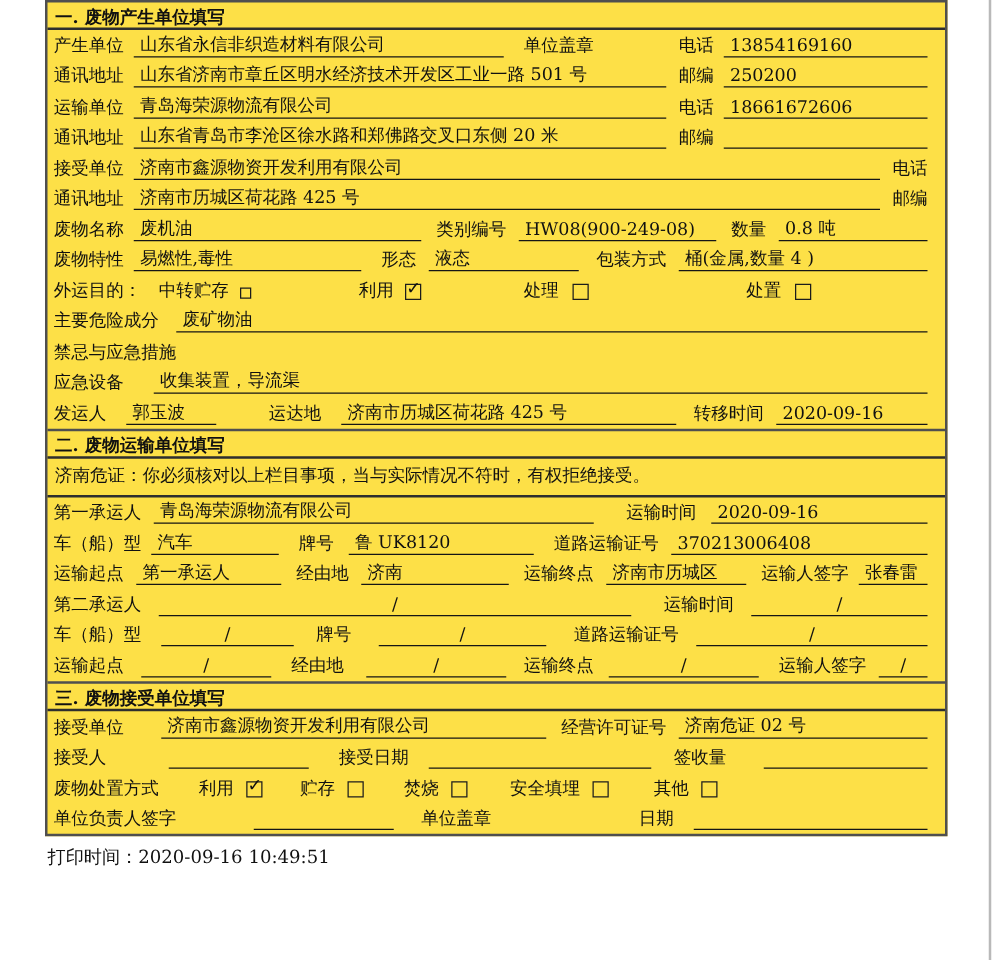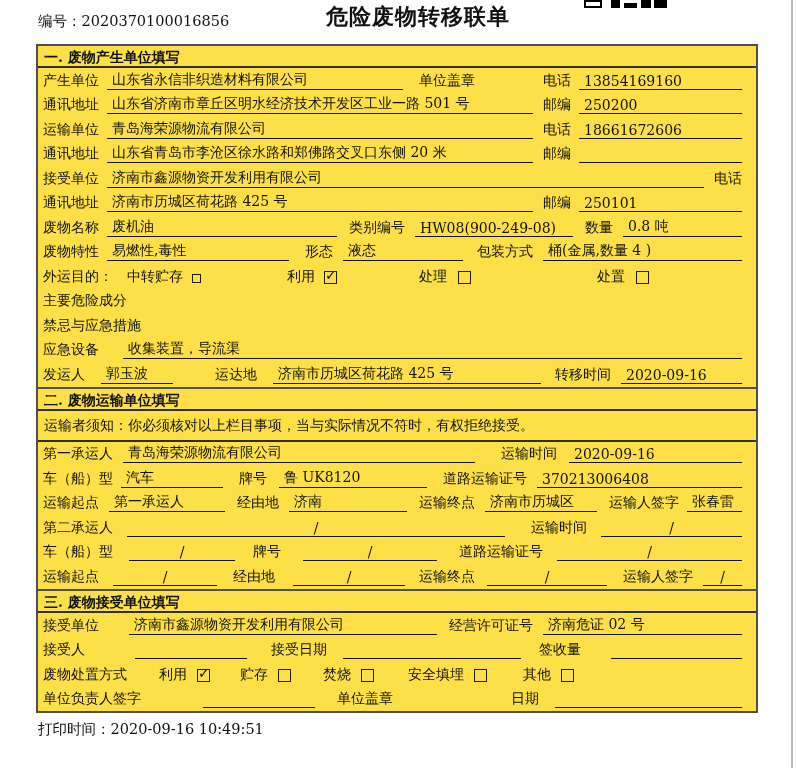--- a/index.html
+++ b/index.html
@@ -38,33 +38,20 @@
   .cb .tick { position:absolute; left:0px; top:-5px; font-size:14px; font-weight:bold;
               font-family:"DejaVu Sans",sans-serif; }
 
   .footer { margin:7px 0 0 38px; font-size:14.5px; white-space:nowrap; }
 </style>
 </head>
 <body>
 
 <div>
 
-  <div class="doc-header">
-    <div class="doc-no">
-      <span>编号：</span><span>2020370100016856</span>
-    </div>
-    <div class="doc-title">危险废物转移联单</div>
-    <div class="qr">
-      <i class="q1"></i>
-        <i class="q2"></i>
-        <i class="q3"></i>
-        <i class="q4"></i>
-        <i class="q5"></i>
-    </div>
-  </div>
 
   <div class="form">
 
     <div class="sec1">
       <div class="sec-h">一. 废物产生单位填写</div>
 
       <div class="row">
         <span class="lbl">产生单位</span>
         <span class="val" style="width:296px;margin-left:8px">山东省永信非织造材料有限公司</span>
         <span class="lbl" style="margin-left:16px">单位盖章</span>
@@ -96,21 +83,20 @@
       <div class="row">
         <span class="lbl">接受单位</span>
         <span class="val fill" style="margin-left:8px;margin-right:10px">济南市鑫源物资开发利用有限公司</span>
         <span class="lbl">电话</span>
       </div>
 
       <div class="row">
         <span class="lbl">通讯地址</span>
         <span class="val fill" style="margin-left:8px;margin-right:10px">济南市历城区荷花路 425 号</span>
         <span class="lbl">邮编</span>
-        <span class="val" style="width:163px;margin-left:8px">250101</span>
       </div>
 
       <div class="row">
         <span class="lbl">废物名称</span>
         <span class="val" style="width:230px;margin-left:8px">废机油</span>
         <span class="lbl" style="margin-left:12px">类别编号</span>
         <span class="val" style="width:158px;margin-left:10px">HW08(900-249-08)</span>
         <span class="lbl" style="margin-left:12px">数量</span>
         <span class="val fill" style="margin-left:10px">0.8 吨</span>
       </div>
@@ -133,20 +119,21 @@
             <span class="tick">✓</span>
           </span>
         <span class="lbl" style="margin-left:82px">处理</span>
         <span class="cb" style="margin-left:11px"></span>
         <span class="lbl" style="margin-left:126px">处置</span>
         <span class="cb" style="margin-left:11px"></span>
       </div>
 
       <div class="row">
         <span class="lbl">主要危险成分</span>
+        <span class="val fill" style="margin-left:14px">废矿物油</span>
       </div>
 
       <div class="row">
         <span class="lbl">禁忌与应急措施</span>
       </div>
 
       <div class="row">
         <span class="lbl">应急设备</span>
         <span class="val fill" style="margin-left:24px">收集装置，导流渠</span>
       </div>
@@ -156,21 +143,21 @@
         <span class="val" style="width:72px;margin-left:16px">郭玉波</span>
         <span class="lbl" style="margin-left:42px">运达地</span>
         <span class="val" style="width:268px;margin-left:16px">济南市历城区荷花路 425 号</span>
         <span class="lbl" style="margin-left:14px">转移时间</span>
         <span class="val fill" style="margin-left:10px">2020-09-16</span>
       </div>
     </div>
 
     <div class="sec sec2">
       <div class="sec-h">二. 废物运输单位填写</div>
-      <div class="note">运输者须知：你必须核对以上栏目事项，当与实际情况不符时，有权拒绝接受。</div>
+      <div class="note">济南危证：你必须核对以上栏目事项，当与实际情况不符时，有权拒绝接受。</div>
 
       <div class="row">
         <span class="lbl">第一承运人</span>
         <span class="val" style="width:352px;margin-left:10px">青岛海荣源物流有限公司</span>
         <span class="lbl" style="margin-left:26px">运输时间</span>
         <span class="val fill" style="margin-left:12px">2020-09-16</span>
       </div>
 
       <div class="row">
         <span class="lbl">车（船）型</span>

